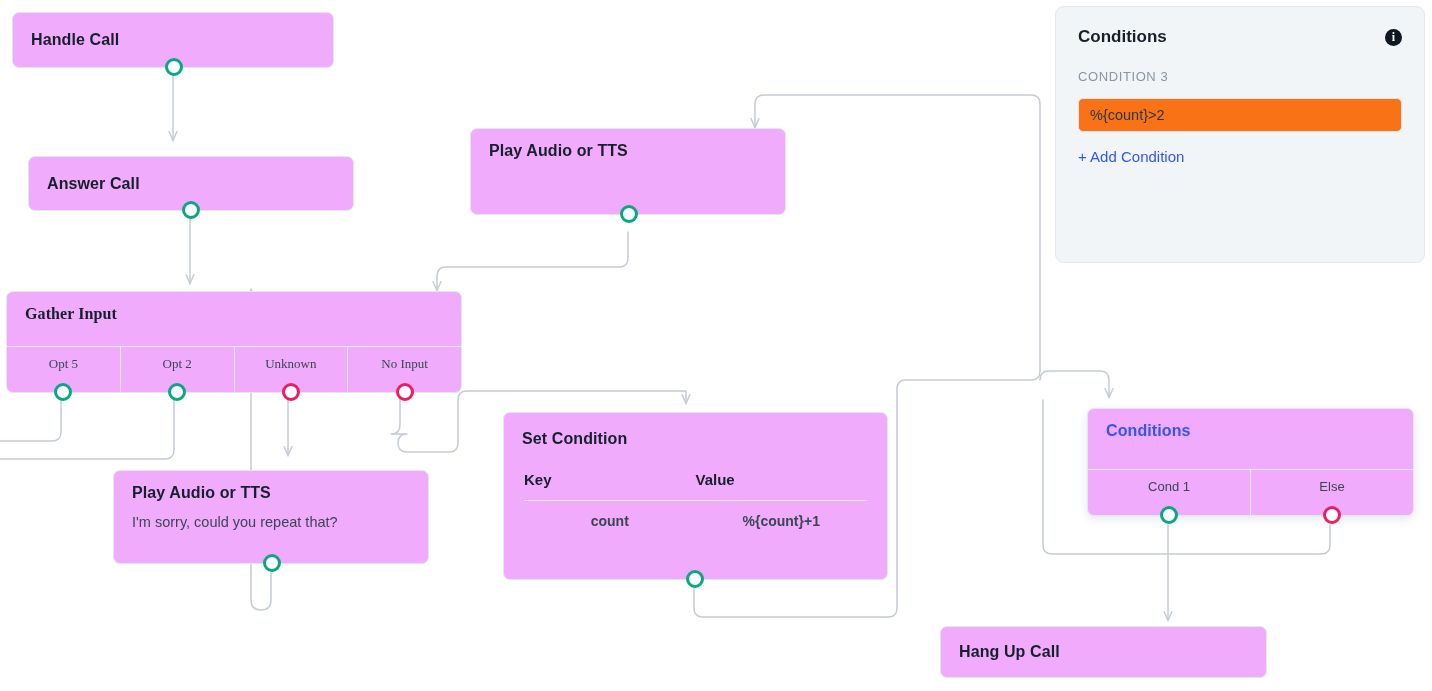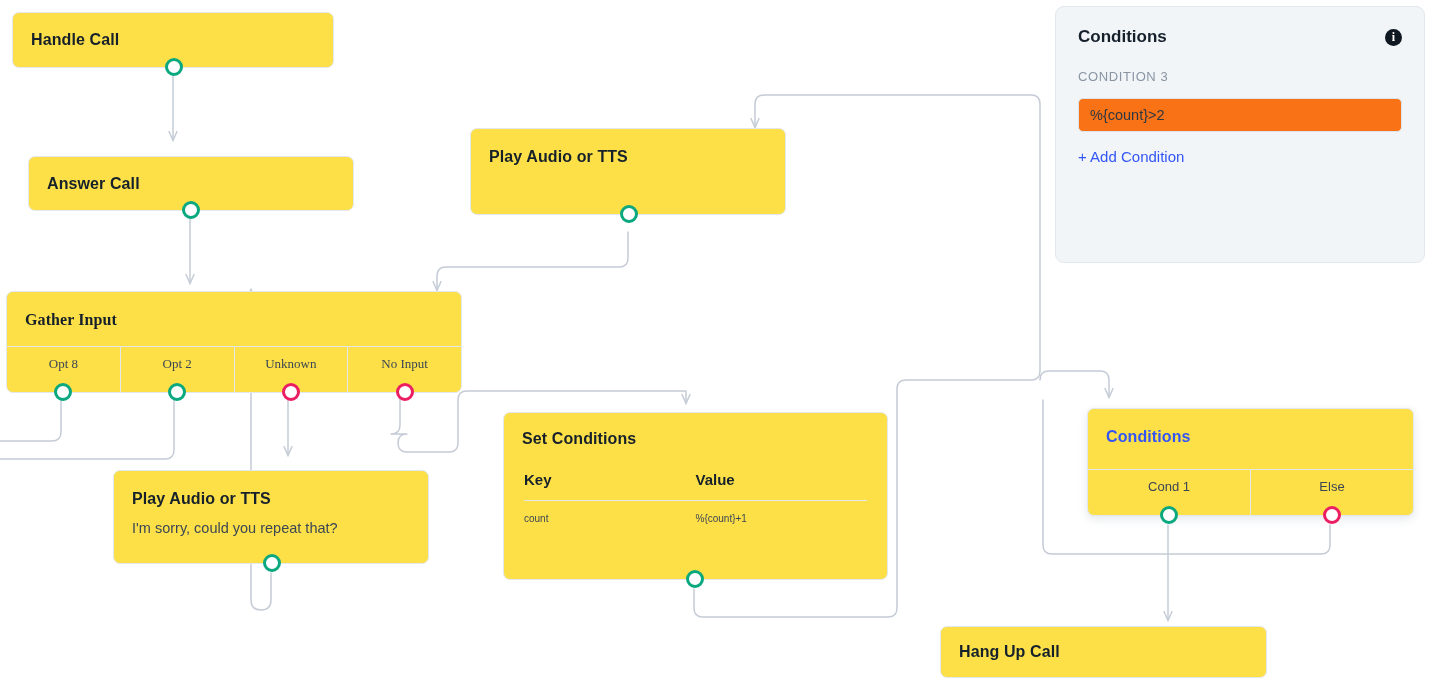--- a/index.html
+++ b/index.html
@@ -23,34 +23,34 @@
     position: absolute;
     left: 0;
     top: 0;
     width: 1432px;
     height: 691px;
     pointer-events: none;
   }
   .node {
     position: absolute;
     box-sizing: border-box;
-    background: #fde047;
+    background: #f0abfc;
     border: 1px solid #e2e8ee;
     border-radius: 7px;
     z-index: 5;
   }
   .node.selected {
     box-shadow: 0 3px 10px rgba(40,60,90,0.13);
   }
   .node-title {
     font-size: 16px;
     font-weight: bold;
     color: #15202b;
     letter-spacing: 0.1px;
-    padding: 18px 18px 0 18px;
+    padding: 12px 18px 0 18px;
     line-height: 20px;
   }
   .node-title.accent {
     color: #3355f5;
     font-weight: bold;
   }
   .node-body {
     font-size: 14.5px;
     color: #3b4654;
     padding: 10px 18px 14px 18px;
@@ -118,25 +118,26 @@
     font-size: 14px;
   }
   .kv-head th {
     text-align: left;
     font-size: 15px;
     font-weight: bold;
     color: #15202b;
     padding: 0 0 12px 0;
   }
   .kv-row td {
-    text-align: left;
-    font-size: 10px;
+    text-align: center;
+    font-size: 14px;
     color: #3b4654;
     padding: 12px 0 0 0;
     border-top: 1px solid #e2e8ee;
+    font-weight: bold;
   }
   .kv-col-key { width: 50%; }
 
   
   .panel {
     position: absolute;
     box-sizing: border-box;
     background: #f1f5f8;
     border: 1px solid #e2e8ee;
     border-radius: 9px;
@@ -251,21 +252,21 @@
 
   <div class="node node-simple" style="left:28px; top:156px; width:326px; height:55px;">
     <div class="node-title">Answer Call</div>
     <div class="bottom-dot" style="left:153px; bottom:-9px;"></div>
   </div>
 
   <div class="node" style="left:6px; top:291px; width:456px; height:102px;font-family:Liberation Serif, serif;">
     <div class="node-title" style="padding-bottom:12px;">Gather Input</div>
     <div class="ports" style="position:absolute; left:0; right:0; bottom:0;">
       <div class="port-cell">
-        <span class="port-label">Opt 8</span>
+        <span class="port-label">Opt 5</span>
         <span class="port-dot"></span>
       </div>
       <div class="port-cell">
         <span class="port-label">Opt 2</span>
         <span class="port-dot"></span>
       </div>
       <div class="port-cell">
         <span class="port-label">Unknown</span>
         <span class="port-dot pink"></span>
       </div>
@@ -281,21 +282,21 @@
     <div class="bottom-dot" style="left:149px; bottom:-9px;"></div>
   </div>
 
   <div class="node" style="left:113px; top:470px; width:316px; height:94px;">
     <div class="node-title">Play Audio or TTS</div>
     <div class="node-body">I'm sorry, could you repeat that?</div>
     <div class="bottom-dot" style="left:149px; bottom:-9px;"></div>
   </div>
 
   <div class="node" style="left:503px; top:412px; width:385px; height:168px;">
-    <div class="node-title" style="padding-top:16px;">Set Conditions</div>
+    <div class="node-title" style="padding-top:16px;">Set Condition</div>
     <div style="padding:22px 20px 0 20px;">
       <table class="kv-table">
         <thead>
           <tr class="kv-head">
             <th class="kv-col-key">Key</th>
             <th>Value</th>
           </tr>
         </thead>
         <tbody>
           <tr class="kv-row">

